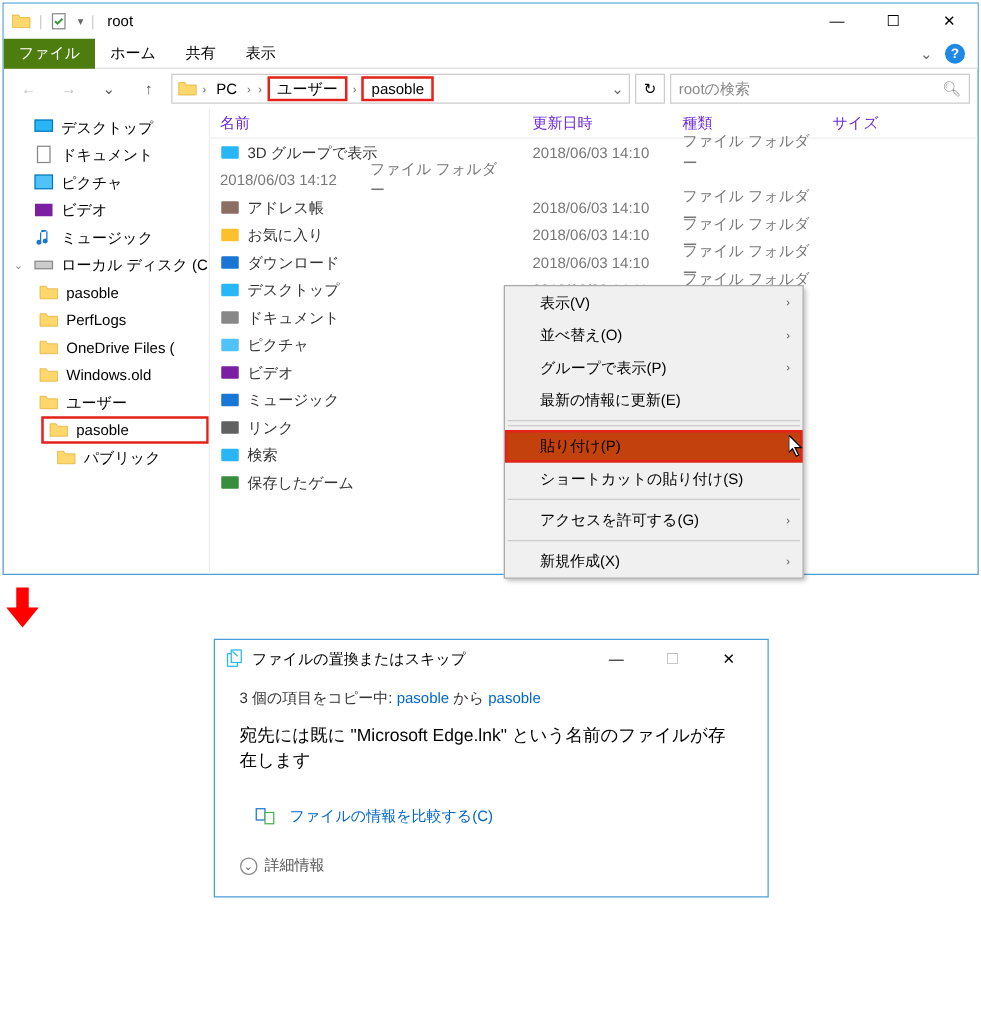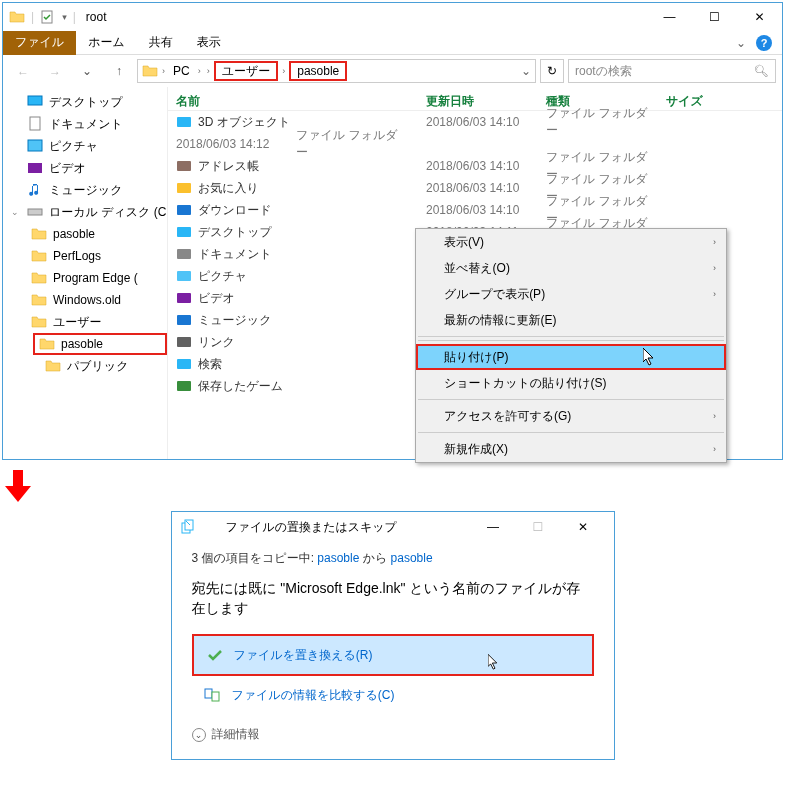--- a/index.html
+++ b/index.html
@@ -13,73 +13,73 @@
   .titlebar-left { display: flex; align-items: center; gap: 6px; padding-left: 6px; }
   .titlebar-icon { width: 16px; height: 16px; }
   .titlebar-divider { color: #ccc; }
   .titlebar-title { padding-left: 4px; }
   .titlebar-buttons { margin-left: auto; display: flex; }
   .tbtn { width: 45px; height: 28px; display: flex; align-items: center; justify-content: center; }
   
   
   .ribbon-row { display: flex; align-items: center; height: 24px; background: #fff; border-bottom: 1px solid #ddd; }
   .ribbon-tab { padding: 0 12px; height: 24px; display: flex; align-items: center; }
-  .ribbon-tab.file { background: #a16207; color: #fff; }
+  .ribbon-tab.file { background: #4d7c0f; color: #fff; }
   .ribbon-help { margin-left: auto; padding-right: 10px; display: flex; align-items: center; gap: 10px; }
   .help-circle { width: 16px; height: 16px; border-radius: 50%; background: #1e88e5; color: #fff; display: flex; align-items: center; justify-content: center; font-size: 11px; font-weight: bold; }
   
   
   .address-row { display: flex; align-items: center; padding: 4px 6px; gap: 4px; }
   .nav-btn { width: 28px; height: 24px; display: flex; align-items: center; justify-content: center; color: #555; }
   .nav-btn.disabled { color: #bbb; }
   .address-bar { flex: 1; border: 1px solid #ccc; height: 24px; display: flex; align-items: center; padding: 0 4px; gap: 2px; position: relative; }
   .crumb { padding: 0 4px; height: 20px; display: flex; align-items: center; }
   .crumb-chevron { color: #666; font-size: 9px; padding: 0 2px; }
   .crumb.highlighted { border: 2px solid #e5221a; padding: 0 6px; }
   .address-dropdown { margin-left: auto; }
   .refresh-btn { width: 24px; height: 24px; border: 1px solid #ccc; display: flex; align-items: center; justify-content: center; }
-  .search-box { width: 208px; border: 1px solid #ccc; height: 24px; display: flex; align-items: center; padding: 0 6px; color: #888; }
+  .search-box { width: 240px; border: 1px solid #ccc; height: 24px; display: flex; align-items: center; padding: 0 6px; color: #888; }
   .search-box .mag { margin-left: auto; }
   
   
   .body-row { display: flex; height: 372px; }
   .tree { width: 165px; border-right: 1px solid #eee; padding: 4px 0; overflow: hidden; }
   .tree-item { display: flex; align-items: center; height: 22px; padding-left: 8px; gap: 6px; white-space: nowrap; }
   .tree-item.indent1 { padding-left: 28px; }
   .tree-item.indent2 { padding-left: 42px; }
   .tree-item.highlighted { border: 2px solid #e5221a; margin-left: 30px; padding-left: 4px; }
   .expand-arrow { width: 10px; color: #888; font-size: 9px; }
   
   .listview { flex: 1; position: relative; }
-  .list-header { display: flex; border-bottom: 1px solid #eee; height: 24px; align-items: flex-end; color: #15803d; font-weight: bold; }
+  .list-header { display: flex; border-bottom: 1px solid #eee; height: 24px; align-items: center; color: #6d28d9; }
   .list-header > div { padding: 0 8px; }
   .col-name { width: 250px; }
   .col-date { width: 120px; }
   .col-type { width: 120px; }
   .col-size { flex: 1; }
   .list-row { display: flex; height: 22px; align-items: center; }
   .list-row > div { padding: 0 8px; color: #333; }
   .list-row .col-date, .list-row .col-type { color: #777; }
   .row-icon { width: 16px; height: 16px; margin-right: 6px; flex-shrink: 0; }
   .col-name { display: flex; align-items: center; }
   
   
-  .ctx-menu { position: absolute; left: 247px; top: 141px; width: 312px; background: #f0f0f0; border: 1px solid #aaa; box-shadow: 2px 2px 4px rgba(0,0,0,0.3); }
+  .ctx-menu { position: absolute; left: 235px; top: 141px; width: 240px; background: #f0f0f0; border: 1px solid #aaa; box-shadow: 2px 2px 4px rgba(0,0,0,0.3); }
   .ctx-item { height: 26px; display: flex; align-items: center; padding: 0 28px; position: relative; }
-  .ctx-item.highlighted { background: #7dd3fc; border: 2px solid #e5221a; padding: 11px 26px; }
+  .ctx-item.highlighted { background: #c2410c; border: 2px solid #e5221a; padding: 11px 26px; }
   .ctx-item .chevron { position: absolute; right: 10px; font-size: 9px; color: #555; }
   .ctx-sep { height: 1px; background: #ccc; margin: 3px 2px; }
   .cursor { position: absolute; left: 225px; top: 2px; }
   
   
   .down-arrow { width: 36px; height: 36px; margin: 6px auto 4px; }
   
   
   .dialog { width: 444px; margin: 0 auto 6px; border: 1px solid #4a9fd8; background: #fff; }
-  .dlg-title { display: flex; align-items: center; height: 30px; padding: 0 8px; gap: 24px; }
+  .dlg-title { display: flex; align-items: center; height: 30px; padding: 0 8px; }
   .dlg-title-icon { width: 16px; height: 16px; margin-right: 6px; }
   .dlg-buttons { margin-left: auto; display: flex; }
   .dlg-body { padding: 8px 20px 16px; }
   .dlg-copying { color: #333; margin-bottom: 12px; }
   .dlg-copying .link { color: #0066cc; }
   .dlg-message { font-size: 14px; margin-bottom: 16px; line-height: 1.4; }
   .dlg-option { display: flex; align-items: center; padding: 10px 12px; gap: 10px; color: #0066cc; font-size: 13px; position: relative; }
   .dlg-option.highlighted { background: #cce8ff; border: 2px solid #e5221a; }
   .dlg-option .cursor2 { position: absolute; right: 90px; top: 18px; }
   .dlg-opt-icon { width: 18px; height: 18px; flex-shrink: 0; }
@@ -207,21 +207,21 @@
       <div class="tree-item indent1">
           <svg class="titlebar-icon" viewBox="0 0 16 16">
             <path class="icon-folder" d="M1 3h5l1 2h8v8H1z"></path>
           </svg>
           <span>PerfLogs</span>
         </div>
       <div class="tree-item indent1">
           <svg class="titlebar-icon" viewBox="0 0 16 16">
             <path class="icon-folder" d="M1 3h5l1 2h8v8H1z"></path>
           </svg>
-          <span>Program Edge (</span>
+          <span>OneDrive Files (</span>
         </div>
       <div class="tree-item indent1">
           <svg class="titlebar-icon" viewBox="0 0 16 16">
             <path class="icon-folder" d="M1 3h5l1 2h8v8H1z"></path>
           </svg>
           <span>Windows.old</span>
         </div>
       <div class="tree-item indent1">
           <svg class="titlebar-icon" viewBox="0 0 16 16">
             <path class="icon-folder" d="M1 3h5l1 2h8v8H1z"></path>
@@ -248,21 +248,21 @@
         <div class="col-date">更新日時</div>
         <div class="col-type">種類</div>
         <div class="col-size">サイズ</div>
       </div>
       <div id="list-rows">
           <div class="list-row">
             <div class="col-name">
               <svg class="row-icon" viewBox="0 0 16 16">
                 <rect x="1" y="3" width="14" height="10" fill="#29b6f6" rx="1"></rect>
               </svg>
-              <span>3D オブジェクト</span>
+              <span>3D グループで表示</span>
             </div>
             <div class="col-date">2018/06/03 14:10</div>
             <div class="col-type">ファイル フォルダー</div>
           </div>
           <div class="list-row">
             <div class="col-date">2018/06/03 14:12</div>
             <div class="col-type">ファイル フォルダー</div>
           </div>
           <div class="list-row">
             <div class="col-name">
@@ -437,29 +437,20 @@
       <div class="tbtn" style="color:#bbb">☐</div>
       <div class="tbtn close">✕</div>
     </div>
   </div>
   <div class="dlg-body">
     <div class="dlg-copying">
       <span>3 個の項目をコピー中: </span><span class="link">pasoble</span><span> から </span><span class="link">pasoble</span>
     </div>
     <div class="dlg-message">宛先には既に "Microsoft Edge.lnk" という名前のファイルが存在します</div>
 
-    <div class="dlg-option highlighted">
-      <svg class="dlg-opt-icon" viewBox="0 0 18 18">
-          <path d="M3 9l4 4 8-8" stroke="#4caf50" stroke-width="2.5" fill="none"></path>
-        </svg>
-      <span>ファイルを置き換える(R)</span>
-      <svg class="cursor2" width="14" height="18" viewBox="0 0 16 20">
-          <path d="M0 0l0 14 3-3 3 6 2-1-3-6 5 0z" fill="#fff" stroke="#000"></path>
-        </svg>
-    </div>
     <div class="dlg-option">
       <svg class="dlg-opt-icon" viewBox="0 0 18 18">
           <rect x="1" y="3" width="7" height="9" fill="#fff" stroke="#1976d2"></rect>
           <rect x="8" y="6" width="7" height="9" fill="#fff" stroke="#4caf50"></rect>
         </svg>
       <span>ファイルの情報を比較する(C)</span>
     </div>
 
     <div class="dlg-details">
       <span style="border:1px solid #888;border-radius:50%;width:14px;height:14px;display:inline-flex;align-items:center;justify-content:center;font-size:9px">⌄</span>

